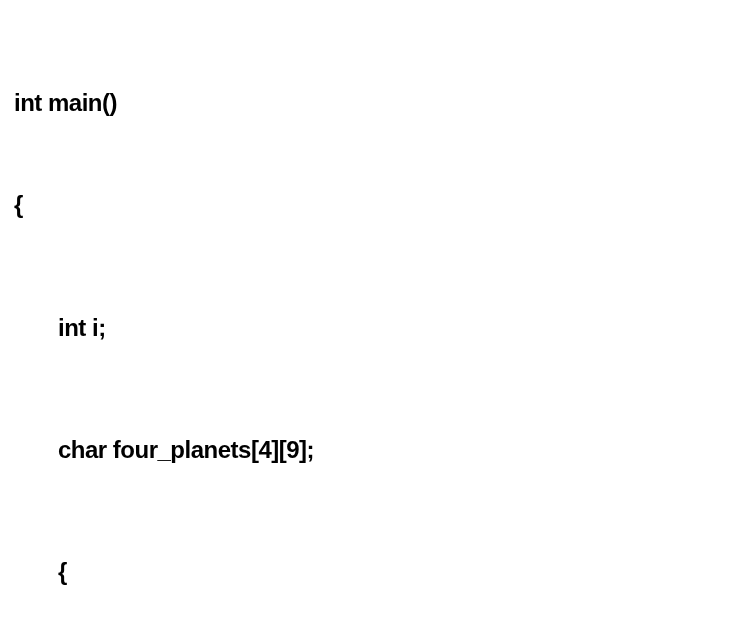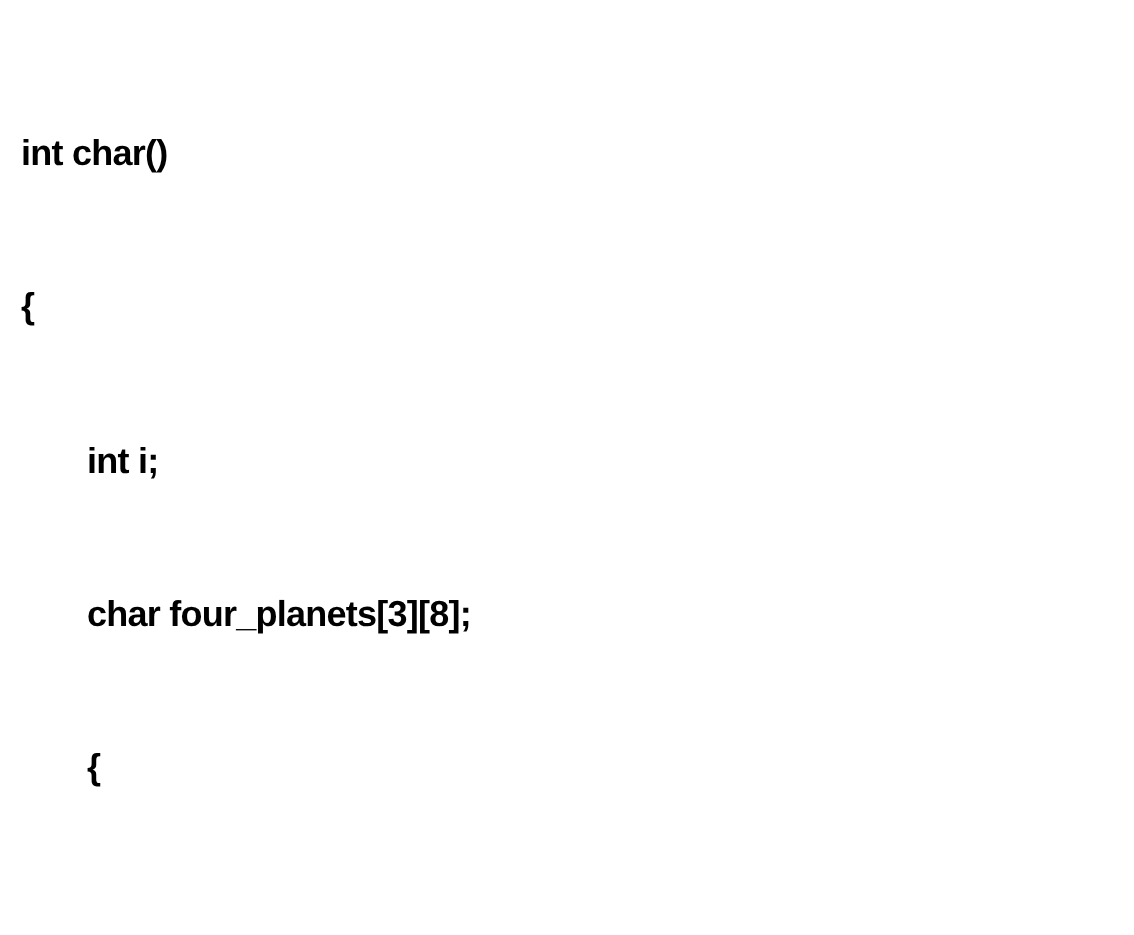--- a/index.html
+++ b/index.html
@@ -19,30 +19,30 @@
       font-stretch: condensed;
       letter-spacing: -0.5px;
     }
     .code-container {
       white-space: pre;
       line-height: 1.42;
     }
     .line {
       display: block;
     }
-    .indent-1 { padding-left: 44px; }
+    .indent-1 { padding-left: 44px; margin-top: 20px; }
   </style>
 </head>
 <body>
 
 <div class="code-container">
-  <span class="line">int char()</span>
+  <span class="line">int main()</span>
   <span class="line">{</span>
   <span class="line indent-1">int i;</span>
-  <span class="line indent-1">char four_planets[3][8];</span>
+  <span class="line indent-1">char four_planets[4][9];</span>
   <span class="line indent-1">{</span>
   
   
   
   
   
   
   
   
   

